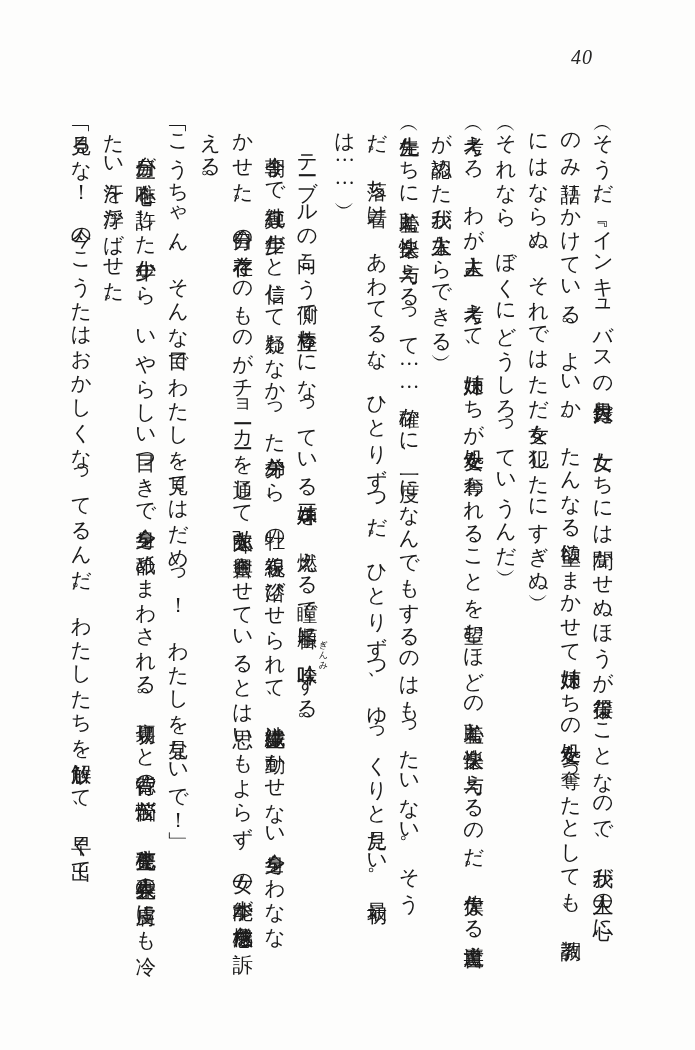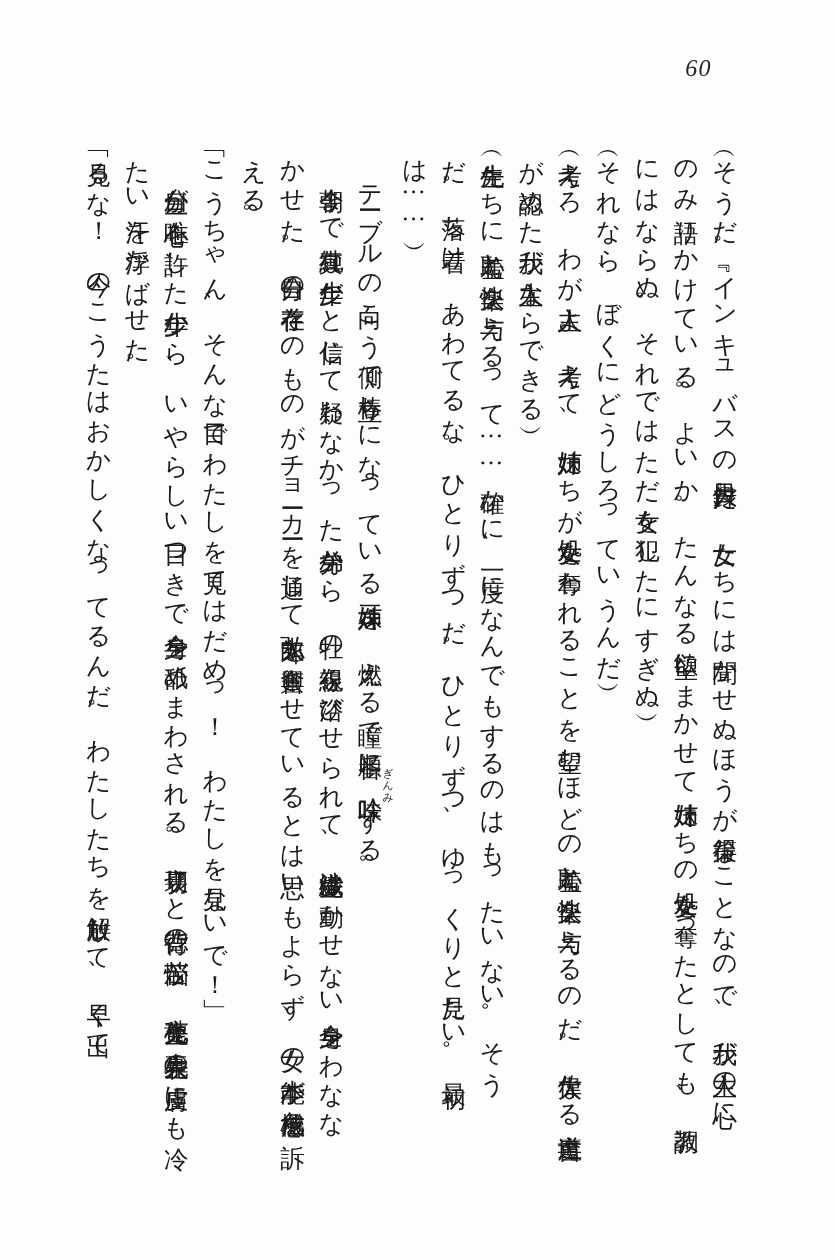--- a/index.html
+++ b/index.html
@@ -55,21 +55,21 @@
     font-size: 9px;
     letter-spacing: 0;
     color: #1b1b1b;
   }
 </style>
 </head>
 <body>
 
 <div class="book-page">
 
-  <div class="page-number">60</div>
+  <div class="page-number">40</div>
 
   <div class="text-block">
 
     <p>（そうだ。『インキュバスの大目録』だ。女たちには聞かせぬほうが得策なことなので、我が主人の心にのみ語りかけている。よいか。たんなる欲望にまかせて姉妹たちの処女を奪ったとしても、調教にはならぬ。それではただ女を犯したにすぎぬ）</p>
 
     <p>（それなら、ぼくにどうしろっていうんだ）</p>
 
     <p>（考えろ、わが主人よ。考えて、姉妹たちが処女を奪われることを望むほどの羞恥と快楽を与えるのだ。偉大なる魔道書が認めた我が主人ならできる）</p>
 
     <p>（先生たちに羞恥と快楽を与えるって……確かに、一度になんでもするのはもったいない。そうだ。落ち着け。あわてるな。ひとりずつだ。ひとりずつ、ゆっくりと見たい。最初は……）</p>

